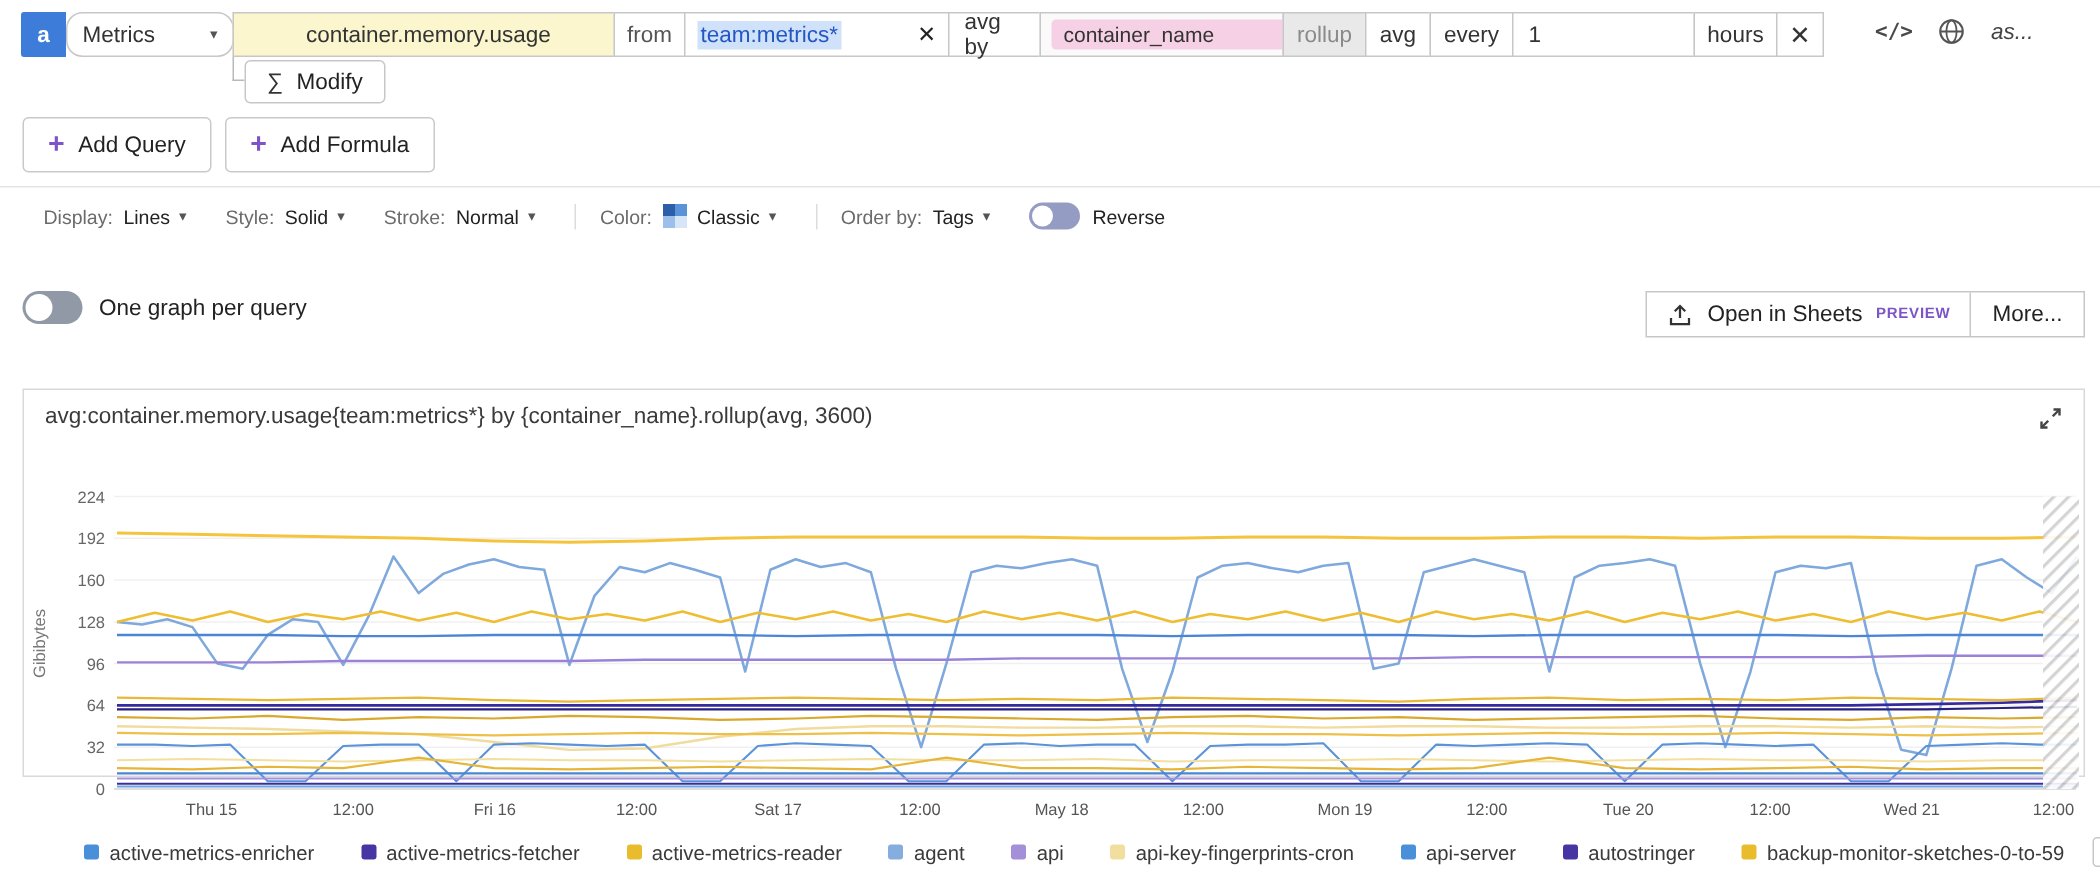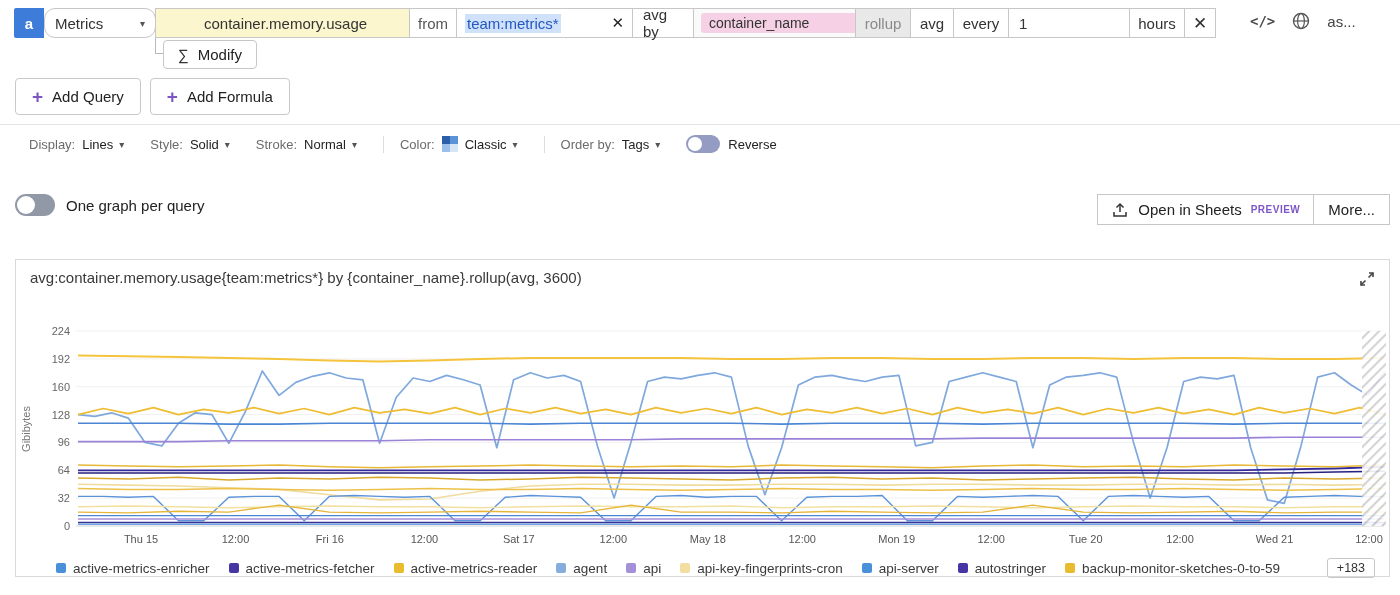--- a/index.html
+++ b/index.html
@@ -25,21 +25,21 @@
   .tag-x { margin-left:7px; font-size:12px; cursor:pointer; }
   .seg-rollup { width:56px; background:#e9e9e9; color:#8a8a8a; justify-content:center; }
   .seg-avg { width:44px; justify-content:center; }
   .seg-every { width:56px; justify-content:center; }
   .seg-interval { width:122px; }
   .seg-hours { width:56px; justify-content:center; }
   .seg-close { width:32px; justify-content:center; font-size:17px; cursor:pointer; }
 
   .top-icons { position:absolute; top:11px; display:flex; align-items:center; gap:16px; left:1250px; }
   .code-icon { font-family:"DejaVu Sans Mono", monospace; font-size:14px; font-weight:bold; color:#4a4a4a; cursor:pointer; }
-  .as-label { font-size:15px; color:#444; }
+  .as-label { font-size:15px; color:#444;font-style:italic; }
 
   
   .connector { position:absolute; left:155px; top:38px; width:8px; height:16px;
                border-left:1px solid #b9b9b9; border-bottom:1px solid #b9b9b9; }
   .modify-btn { position:absolute; left:163px; top:40px; height:29px; display:flex; align-items:center; gap:9px;
                 border:1px solid #c7c7c7; border-radius:4px; background:#fff; padding:0 14px;
                 font-size:15px; color:#222; cursor:pointer; }
   .sigma { font-size:15px; color:#333; }
 
   
@@ -69,21 +69,21 @@
 
   .sheets-group { position:absolute; right:10px; top:194px; height:31px; display:flex; align-items:center;
                   border:1px solid #c7c7c7; background:#fff; }
   .sheets-btn { display:flex; align-items:center; gap:9px; padding:0 13px; cursor:pointer; height:100%; }
   .sheets-label { font-size:15px; color:#222; }
   .preview-badge { font-size:10px; font-weight:bold; letter-spacing:0.5px; }
   .more-btn { border-left:1px solid #c7c7c7; height:100%; display:flex; align-items:center;
               padding:0 14px; font-size:15px; color:#222; cursor:pointer; }
 
   
-  .chart-card { position:absolute; left:15px; top:259px; width:1375px; height:318px;
+  .chart-card { position:absolute; left:15px; top:259px; width:1375px; height:259px;
                 border:1px solid #d9d9d9; background:#fff; }
   .chart-title-row { display:flex; align-items:center; padding:9px 14px 6px 14px; }
   .chart-title { font-size:15px; color:#3a3a3a; }
   .expand-icon { position:absolute; right:12px; top:9px; cursor:pointer; }
   .chart-svg { position:absolute; left:0; top:37px; }
   .ytick { font-size:11px; fill:#666; font-family:"Liberation Sans", sans-serif; }
   .xtick { font-size:11px; fill:#555; font-family:"Liberation Sans", sans-serif; }
   .ylab  { font-size:11px; fill:#777; font-family:"Liberation Sans", sans-serif; }
 
   .legend-row { position:absolute; left:40px; right:14px; top:296px; height:24px;
@@ -294,21 +294,21 @@
         <polyline points="62.0,215.1 112.3,215.9 162.5,214.2 212.8,215.1 263.1,208.1 313.3,215.1 363.6,215.9 413.8,215.1 464.1,214.2 514.4,215.1 564.6,215.9 614.9,208.1 665.1,215.1 715.4,215.1 765.6,215.9 815.9,214.2 866.2,215.1 916.4,215.9 966.7,215.1 1016.9,208.1 1067.2,215.1 1117.5,215.9 1167.7,215.1 1218.0,214.2 1268.2,215.9 1318.5,215.1 1368.7,215.1" fill="none" stroke="#e5b63a" stroke-width="1.4" stroke-linejoin="round"></polyline>
         <polyline points="62.0,218.6 112.3,218.6 162.5,218.6 212.8,218.6 263.1,218.6 313.3,218.6 363.6,218.6 413.8,218.6 464.1,218.6 514.4,218.6 564.6,218.6 614.9,218.6 665.1,218.6 715.4,218.6 765.6,218.6 815.9,218.6 866.2,218.6 916.4,218.6 966.7,218.6 1016.9,218.6 1067.2,218.6 1117.5,218.6 1167.7,218.6 1218.0,218.6 1268.2,218.6 1318.5,218.6 1368.7,218.6" fill="none" stroke="#4a86d4" stroke-width="1.4" stroke-linejoin="round"></polyline>
         <polyline points="62.0,222.0 112.3,222.0 162.5,222.0 212.8,222.0 263.1,222.0 313.3,222.0 363.6,222.0 413.8,222.0 464.1,222.0 514.4,222.0 564.6,222.0 614.9,222.0 665.1,222.0 715.4,222.0 765.6,222.0 815.9,222.0 866.2,222.0 916.4,222.0 966.7,222.0 1016.9,222.0 1067.2,222.0 1117.5,222.0 1167.7,222.0 1218.0,222.0 1268.2,222.0 1318.5,222.0 1368.7,222.0" fill="none" stroke="#a48fd9" stroke-width="1.4" stroke-linejoin="round"></polyline>
         <polyline points="62.0,225.5 112.3,225.5 162.5,225.5 212.8,225.5 263.1,225.5 313.3,225.5 363.6,225.5 413.8,225.5 464.1,225.5 514.4,225.5 564.6,225.5 614.9,225.5 665.1,225.5 715.4,225.5 765.6,225.5 815.9,225.5 866.2,225.5 916.4,225.5 966.7,225.5 1016.9,225.5 1067.2,225.5 1117.5,225.5 1167.7,225.5 1218.0,225.5 1268.2,225.5 1318.5,225.5 1368.7,225.5" fill="none" stroke="#3b2f96" stroke-width="1.4" stroke-linejoin="round"></polyline>
         <polyline points="62.0,227.3 112.3,227.3 162.5,227.3 212.8,227.3 263.1,227.3 313.3,227.3 363.6,227.3 413.8,227.3 464.1,227.3 514.4,227.3 564.6,227.3 614.9,227.3 665.1,227.3 715.4,227.3 765.6,227.3 815.9,227.3 866.2,227.3 916.4,227.3 966.7,227.3 1016.9,227.3 1067.2,227.3 1117.5,227.3 1167.7,227.3 1218.0,227.3 1268.2,227.3 1318.5,227.3 1368.7,227.3" fill="none" stroke="#6fa3e2" stroke-width="1.4" stroke-linejoin="round"></polyline>
         <rect x="1346" y="34" width="24" height="195" fill="url(#hatch)" opacity="0.9"></rect>
         <text x="14" y="132" class="ylab" text-anchor="middle" transform="rotate(-90,14,132)">Gibibytes</text>
       </svg>
 
     <div class="legend-row">
-      <div id="legend-items" style="display:flex; align-items:center; gap:19px;">
+      <div id="legend-items" style="display:flex; align-items:center; gap:31px;">
           <div class="legend-item">
             <span class="sw" style="background: rgb(74, 144, 217);"></span>
             <span>active-metrics-enricher</span>
           </div>
           <div class="legend-item">
             <span class="sw" style="background: rgb(70, 54, 163);"></span>
             <span>active-metrics-fetcher</span>
           </div>
           <div class="legend-item">
             <span class="sw" style="background: rgb(233, 188, 46);"></span>

